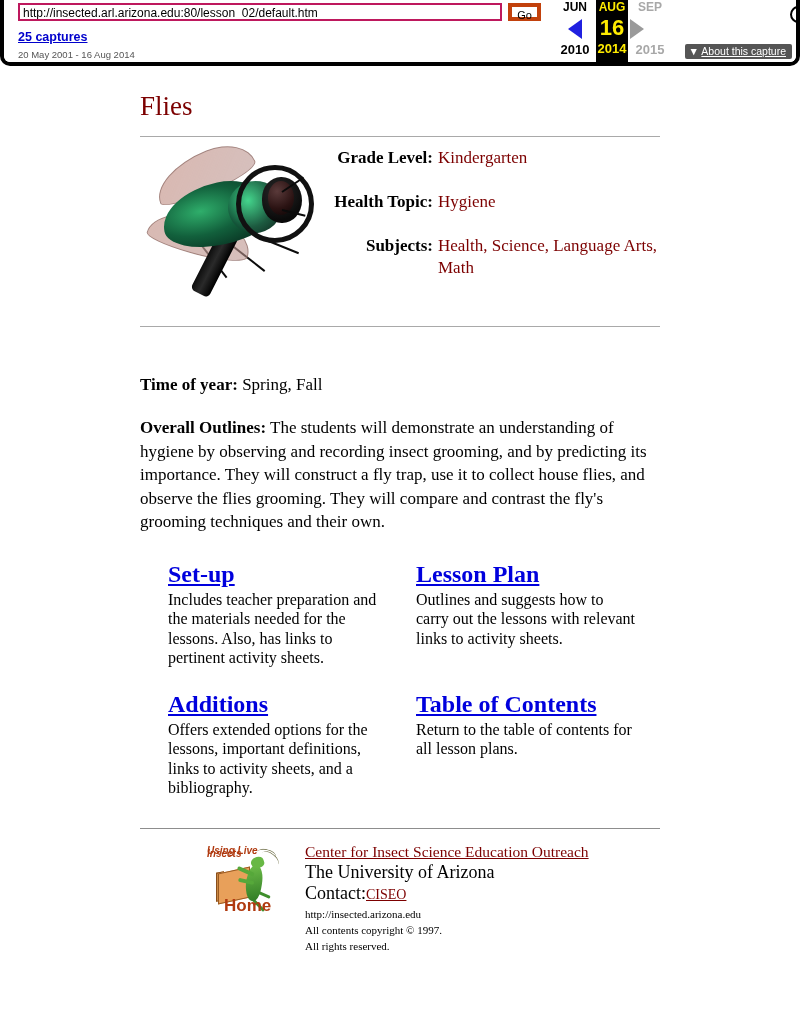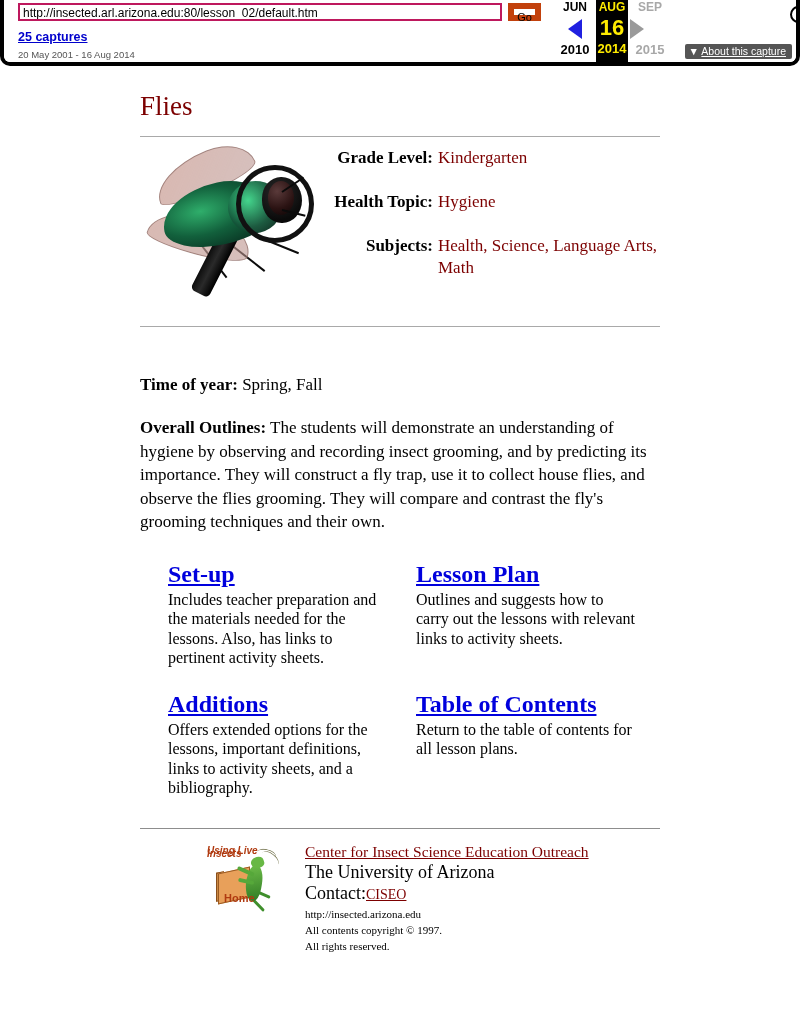--- a/index.html
+++ b/index.html
@@ -44,21 +44,21 @@
     font-family: "Liberation Sans", sans-serif;
     font-size: 12px;
     color: #000;
     padding: 1px 3px;
     line-height: 15px;
     white-space: nowrap;
     overflow: hidden;
   }
   .wm-go {
     width: 33px; height: 18px;
-    border: 6px solid #c2410c;
+    border: 4px solid #c2410c;
     background: #fff;
     font-family: "Liberation Sans", sans-serif;
     font-size: 11px;
     color: #000;
     text-align: center;
     line-height: 16px;
     cursor: pointer;
   }
   .wm-captures {
     position: absolute;
@@ -329,21 +329,21 @@
     font-family: "Liberation Sans", sans-serif;
     font-style: italic;
     font-weight: bold;
     color: #b03a10;
     font-size: 10px;
     line-height: 11px;
     white-space: nowrap;
   }
   .ciseo-t1 { left: 1px; top: 2px; }
   .ciseo-t2 { left: 1px; top: 5px; }
-  .ciseo-t3 { left: 18px; top: 50px; font-style: normal; font-size: 11px; }
+  .ciseo-t3 { left: 18px; top: 57px; font-style: normal; font-size: 17px; }
   .mantis-book {
     position: absolute; left: 12px; top: 27px;
     width: 32px; height: 31px;
     background: #e8a05a;
     border: 1px solid #9a5a22;
     transform: skewY(-12deg);
   }
   .mantis-book2 {
     position: absolute; left: 10px; top: 29px;
     width: 8px; height: 29px;

